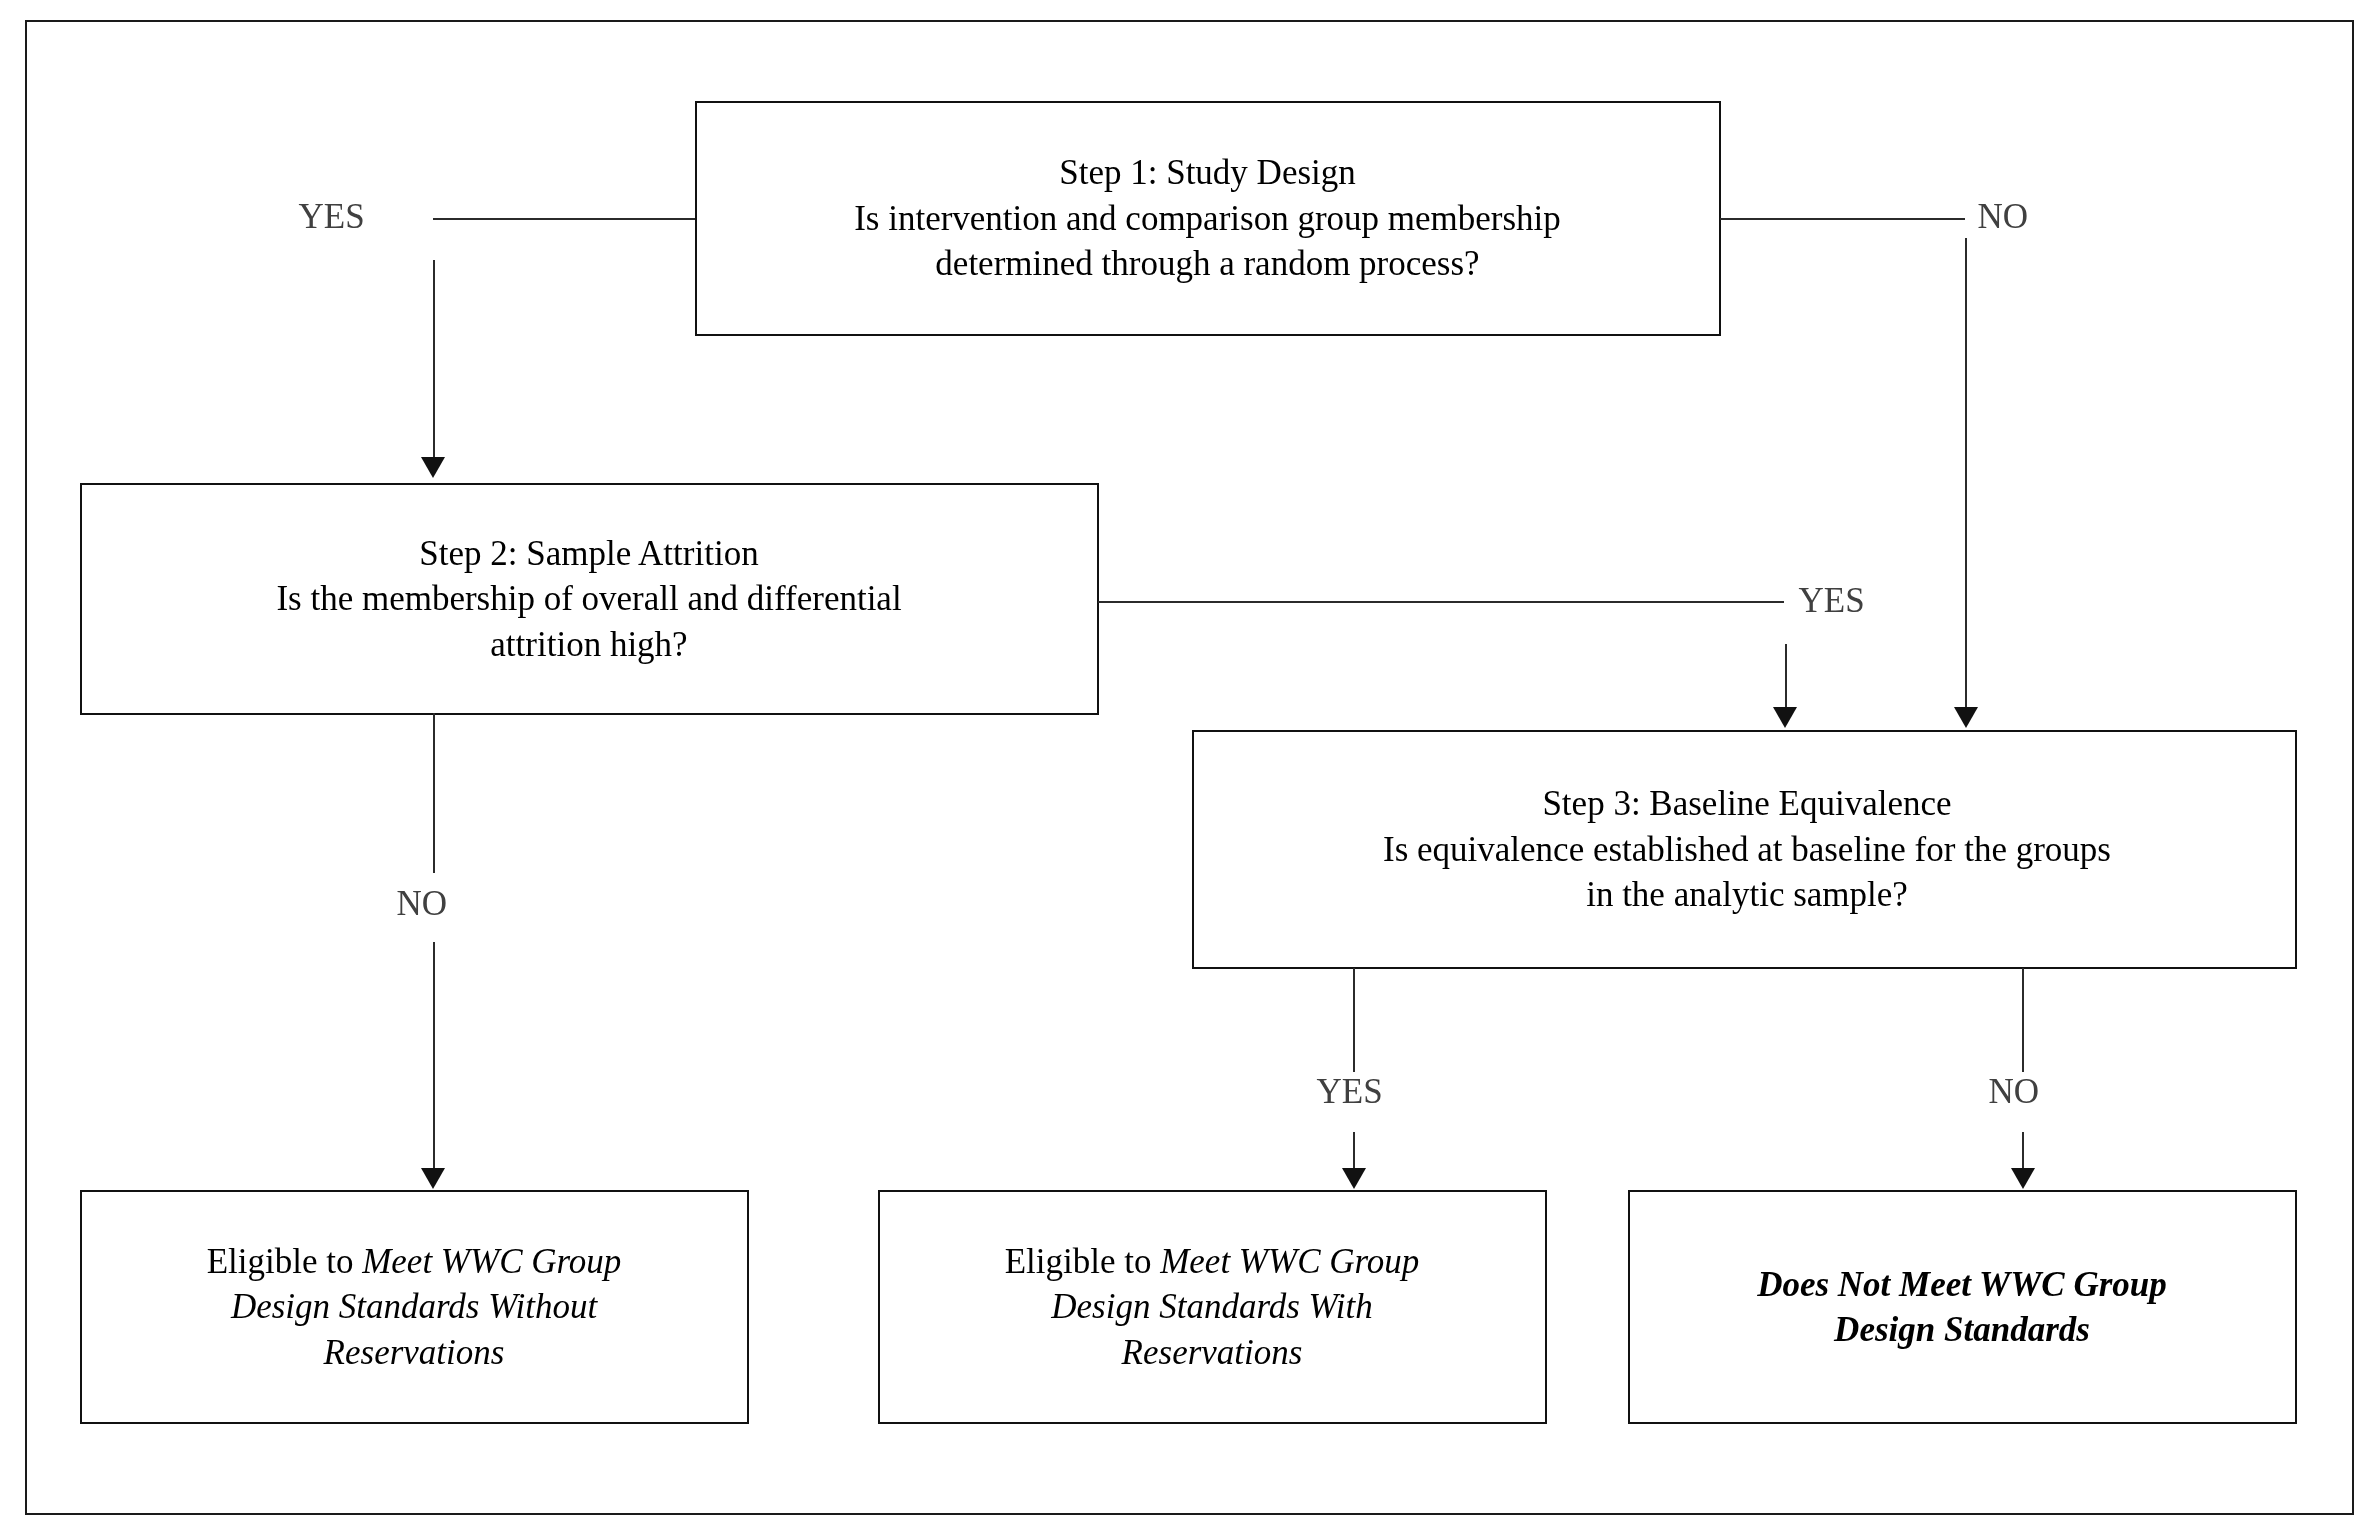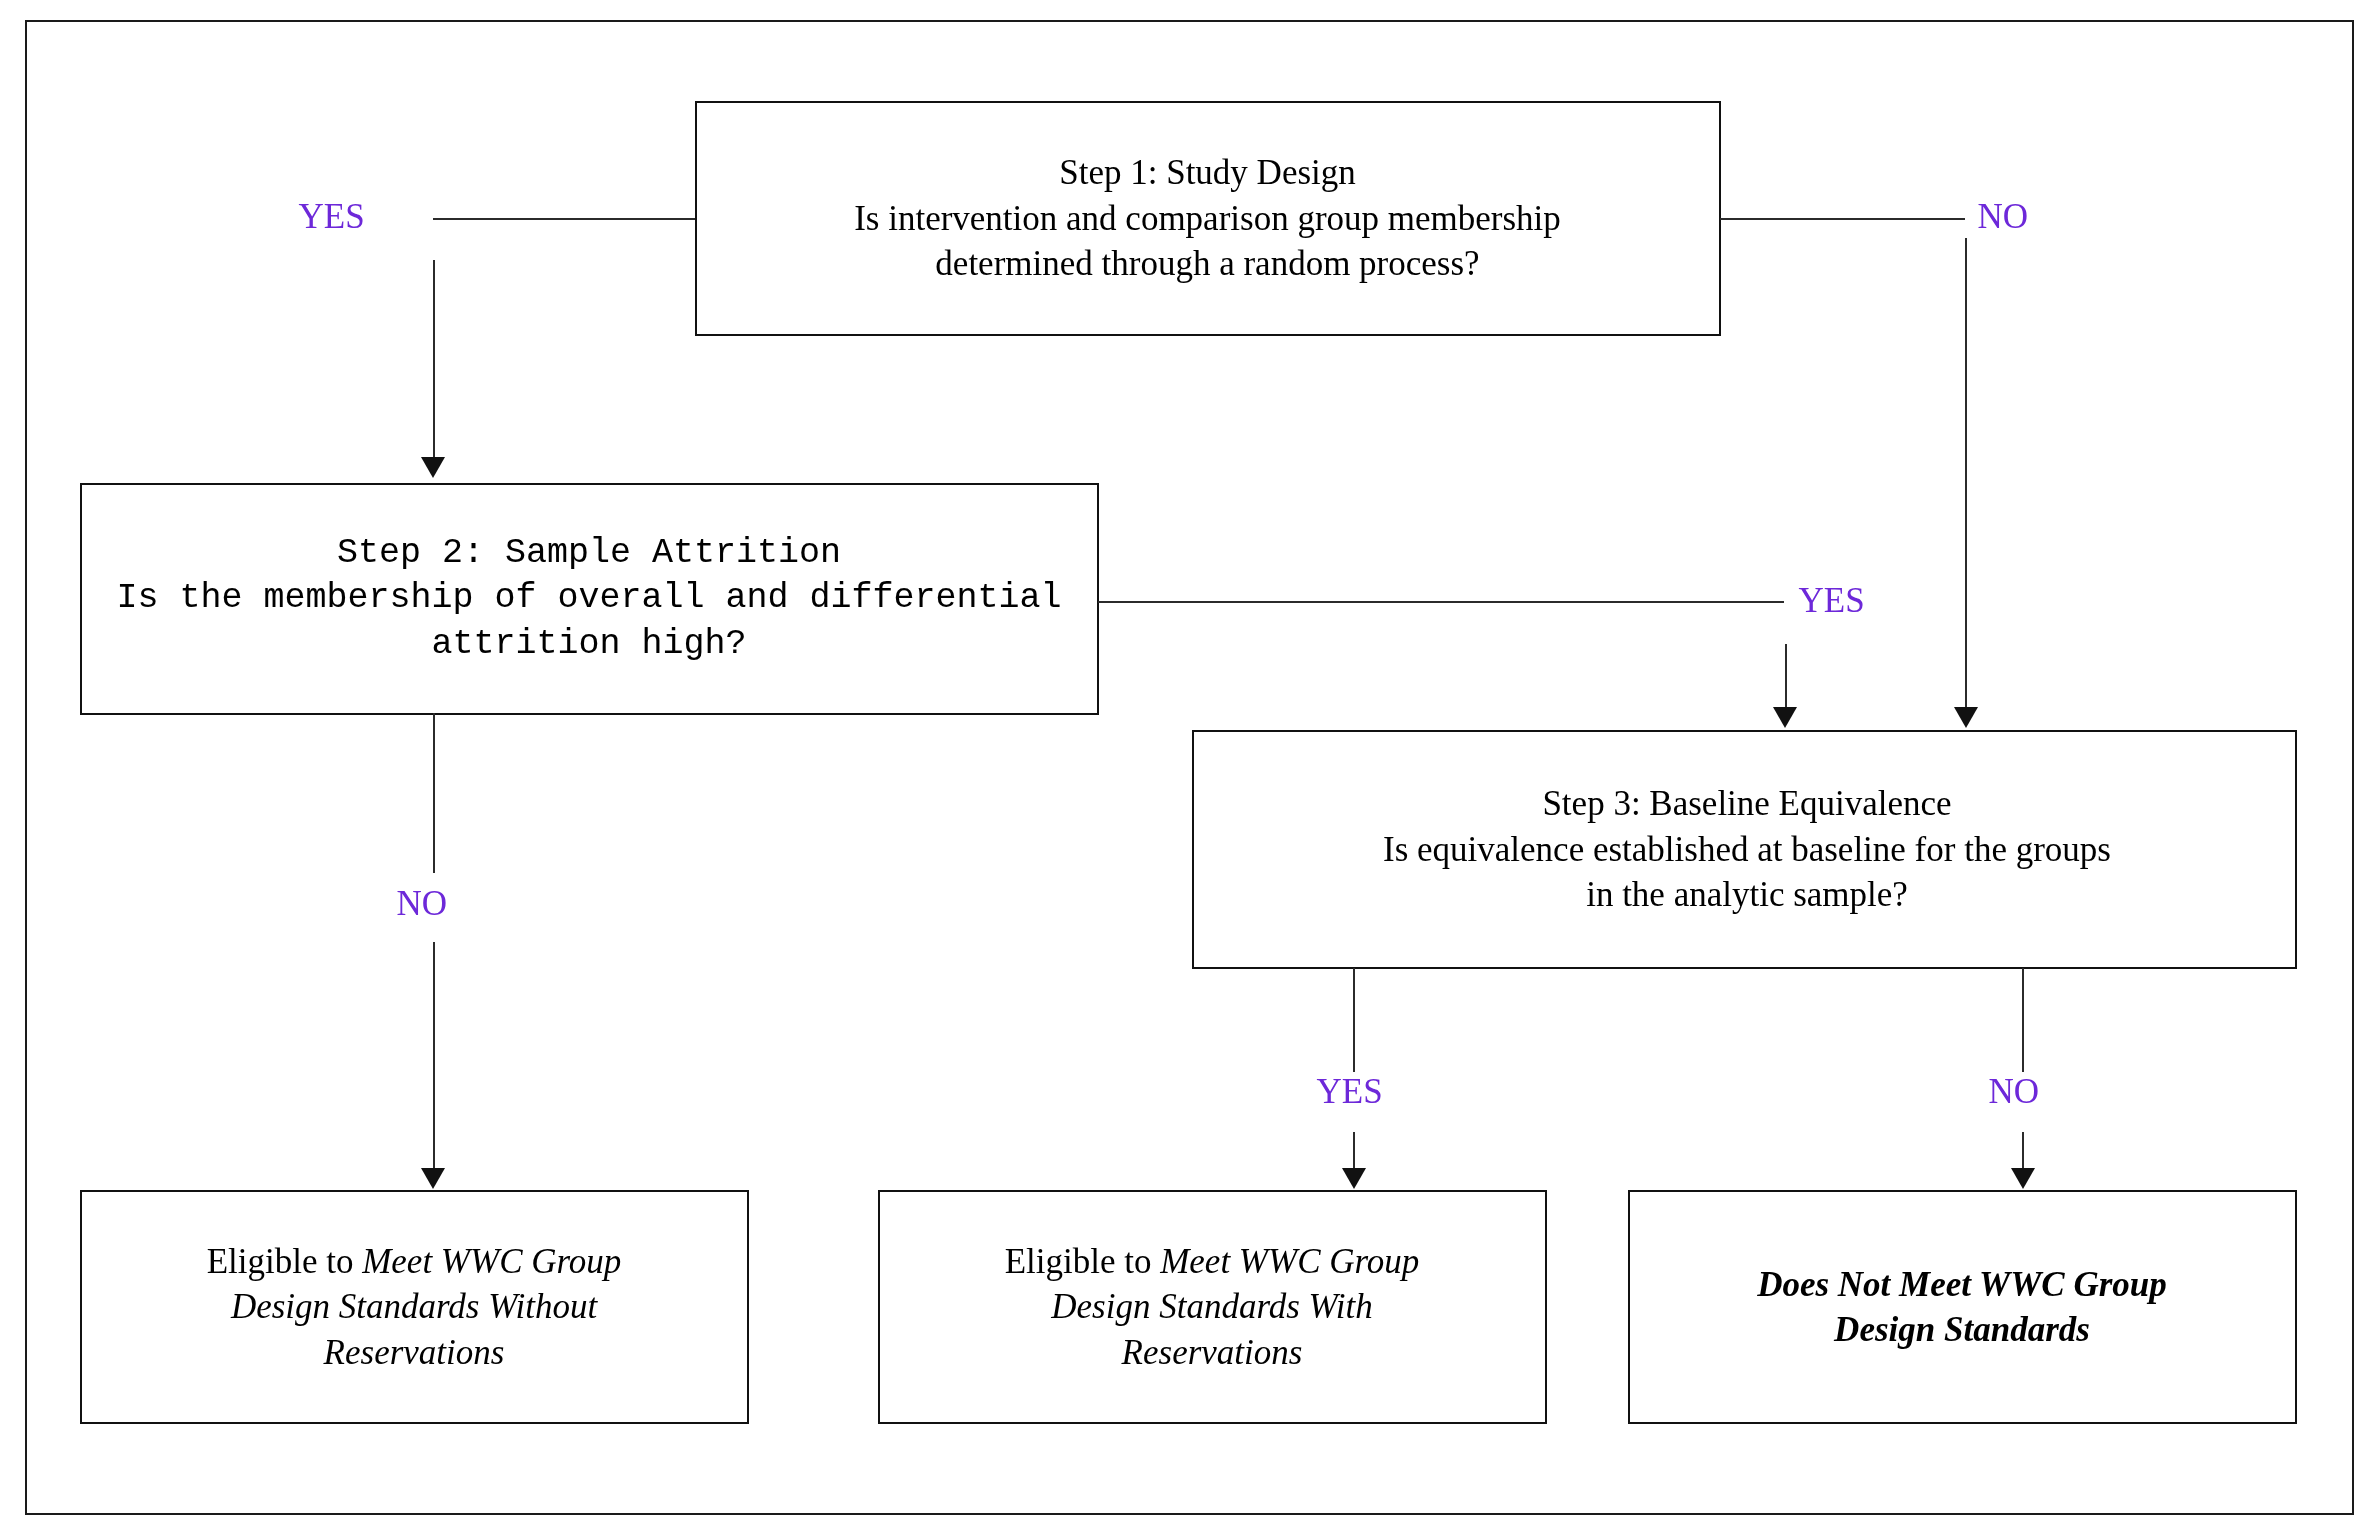--- a/index.html
+++ b/index.html
@@ -60,36 +60,36 @@
     border-right:12.3px solid transparent;
     border-top:21.6px solid #111111;
   }
 
   
   .edge-label{
     position:absolute;
     font-size:35px;
     line-height:1;
     white-space:nowrap;
-    color:#6d28d9;
+    color:#404040;
   }
 </style>
 </head>
 <body>
 
 <div id="page">
   <div id="frame">
 
     <div class="node decision" id="node-step1" style="left:668px; top:79px;">
       <span class="ln">Step 1: Study Design</span>
       <span class="ln">Is intervention and comparison group membership</span>
       <span class="ln">determined through a random process?</span>
     </div>
 
-    <div class="node decision" id="node-step2" style="left:53px; top:461px;font-family:Liberation Mono, monospace;">
+    <div class="node decision" id="node-step2" style="left:53px; top:461px;">
       <span class="ln">Step 2: Sample Attrition</span>
       <span class="ln">Is the membership of overall and differential</span>
       <span class="ln">attrition high?</span>
     </div>
 
     <div class="node decision" id="node-step3" style="left:1165px; top:708px;">
       <span class="ln">Step 3: Baseline Equivalence</span>
       <span class="ln">Is equivalence established at baseline for the groups</span>
       <span class="ln">in the analytic sample?</span>
     </div>

